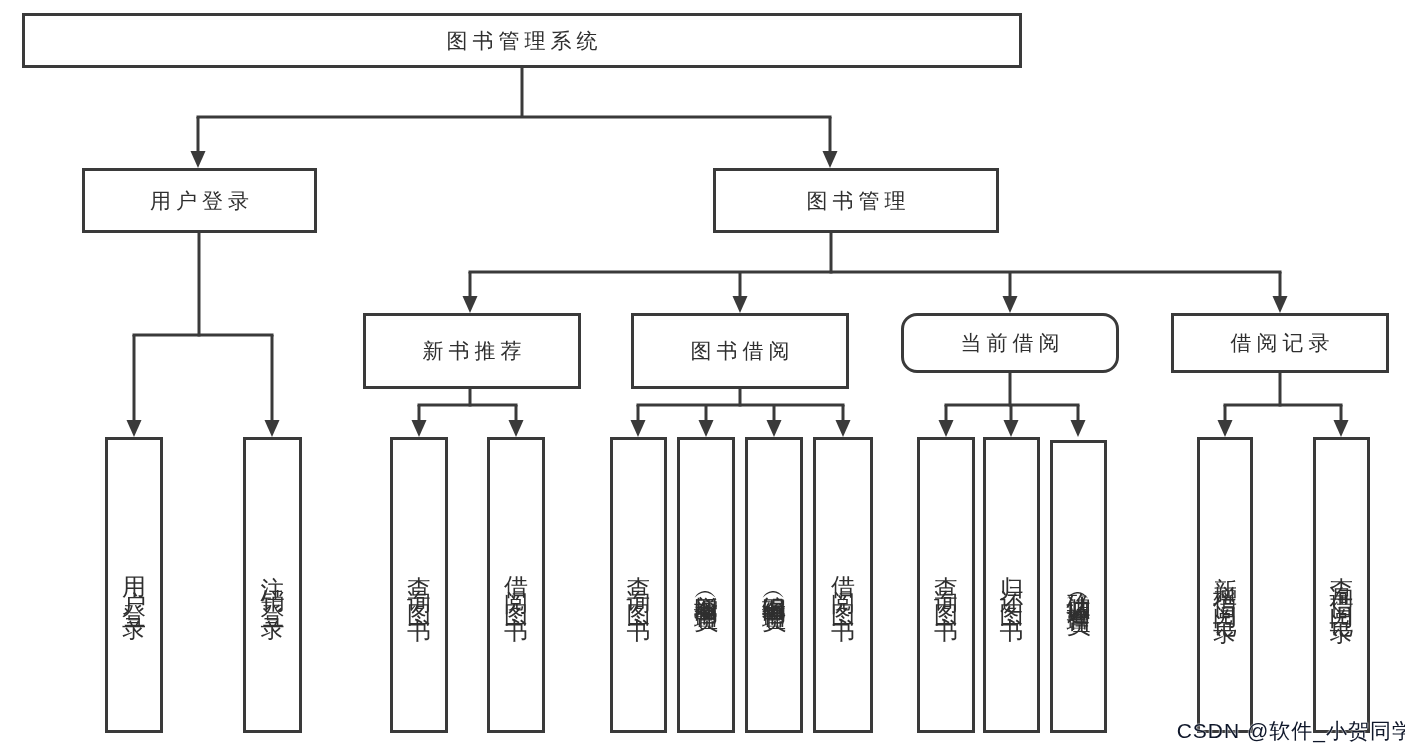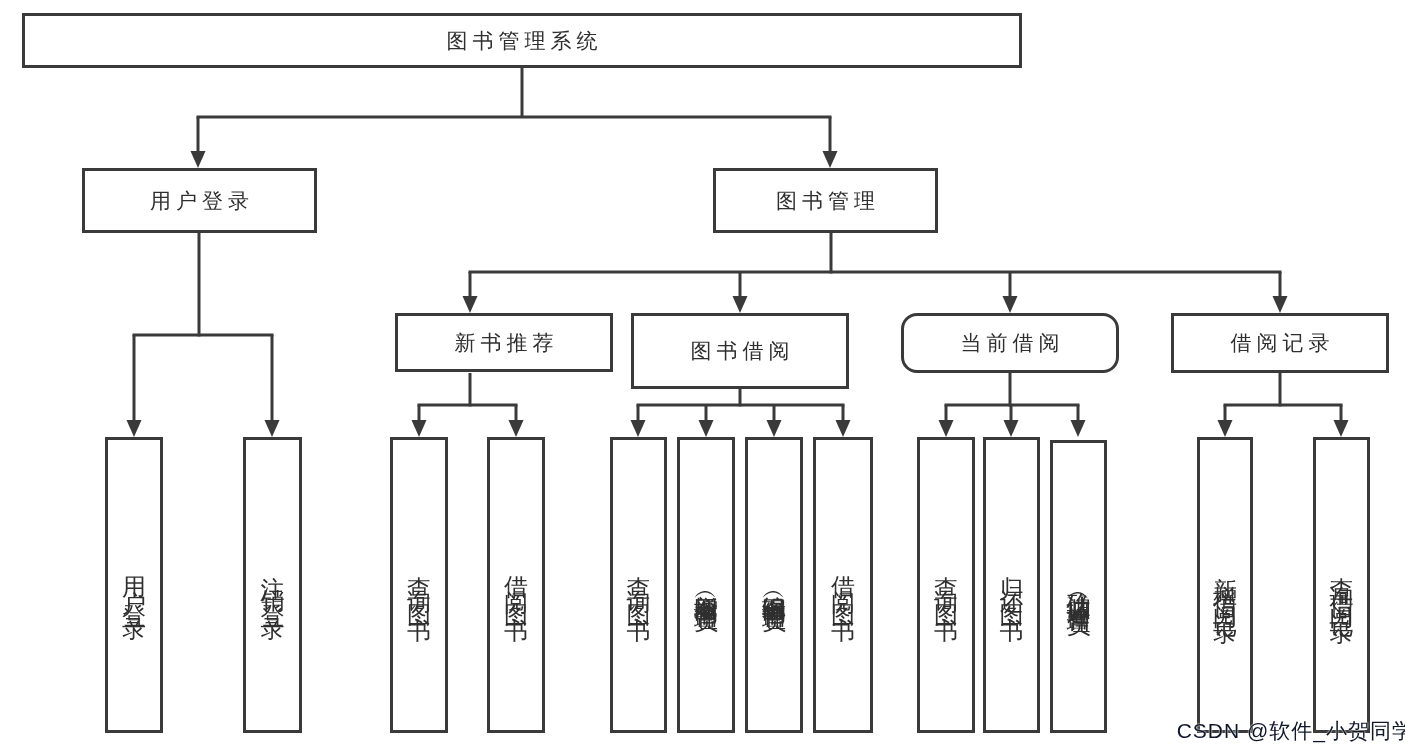--- a/index.html
+++ b/index.html
@@ -97,23 +97,23 @@
       <polygon class="arrowhead" points="1003.5,420 1018.5,420 1011,437"></polygon>
       <polygon class="arrowhead" points="1070.5,420 1085.5,420 1078,437"></polygon>
       <polygon class="arrowhead" points="1217.5,420 1232.5,420 1225,437"></polygon>
       <polygon class="arrowhead" points="1333.5,420 1348.5,420 1341,437"></polygon>
     </g>
   </svg>
 
   <div class="box hbox" style="left:22px;top:13px;width:1000px;height:55px;">图书管理系统</div>
 
   <div class="box hbox" style="left:82px;top:168px;width:235px;height:65px;">用户登录</div>
-  <div class="box hbox" style="left:713px;top:168px;width:225px;height:65px;">图书管理</div>
+  <div class="box hbox" style="left:713px;top:168px;width:286px;height:65px;">图书管理</div>
 
-  <div class="box hbox" style="left:363px;top:313px;width:218px;height:59px;margin-left:32px;">新书推荐</div>
+  <div class="box hbox" style="left:363px;top:313px;width:218px;height:76px;">新书推荐</div>
   <div class="box hbox" style="left:631px;top:313px;width:218px;height:76px;">图书借阅</div>
   <div class="box hbox" style="left:901px;top:313px;width:218px;height:60px;border-radius:16px;">当前借阅</div>
   <div class="box hbox" style="left:1171px;top:313px;width:218px;height:60px;">借阅记录</div>
 
   <div class="box leaf len4" style="left:105px;top:437px;width:58px;height:296px;">用户登录</div>
   <div class="box leaf len4" style="left:243px;top:437px;width:59px;height:296px;">注销登录</div>
 
   <div class="box leaf len4" style="left:390px;top:437px;width:58px;height:296px;">查询图书</div>
   <div class="box leaf len4" style="left:487px;top:437px;width:58px;height:296px;">借阅图书</div>
 

